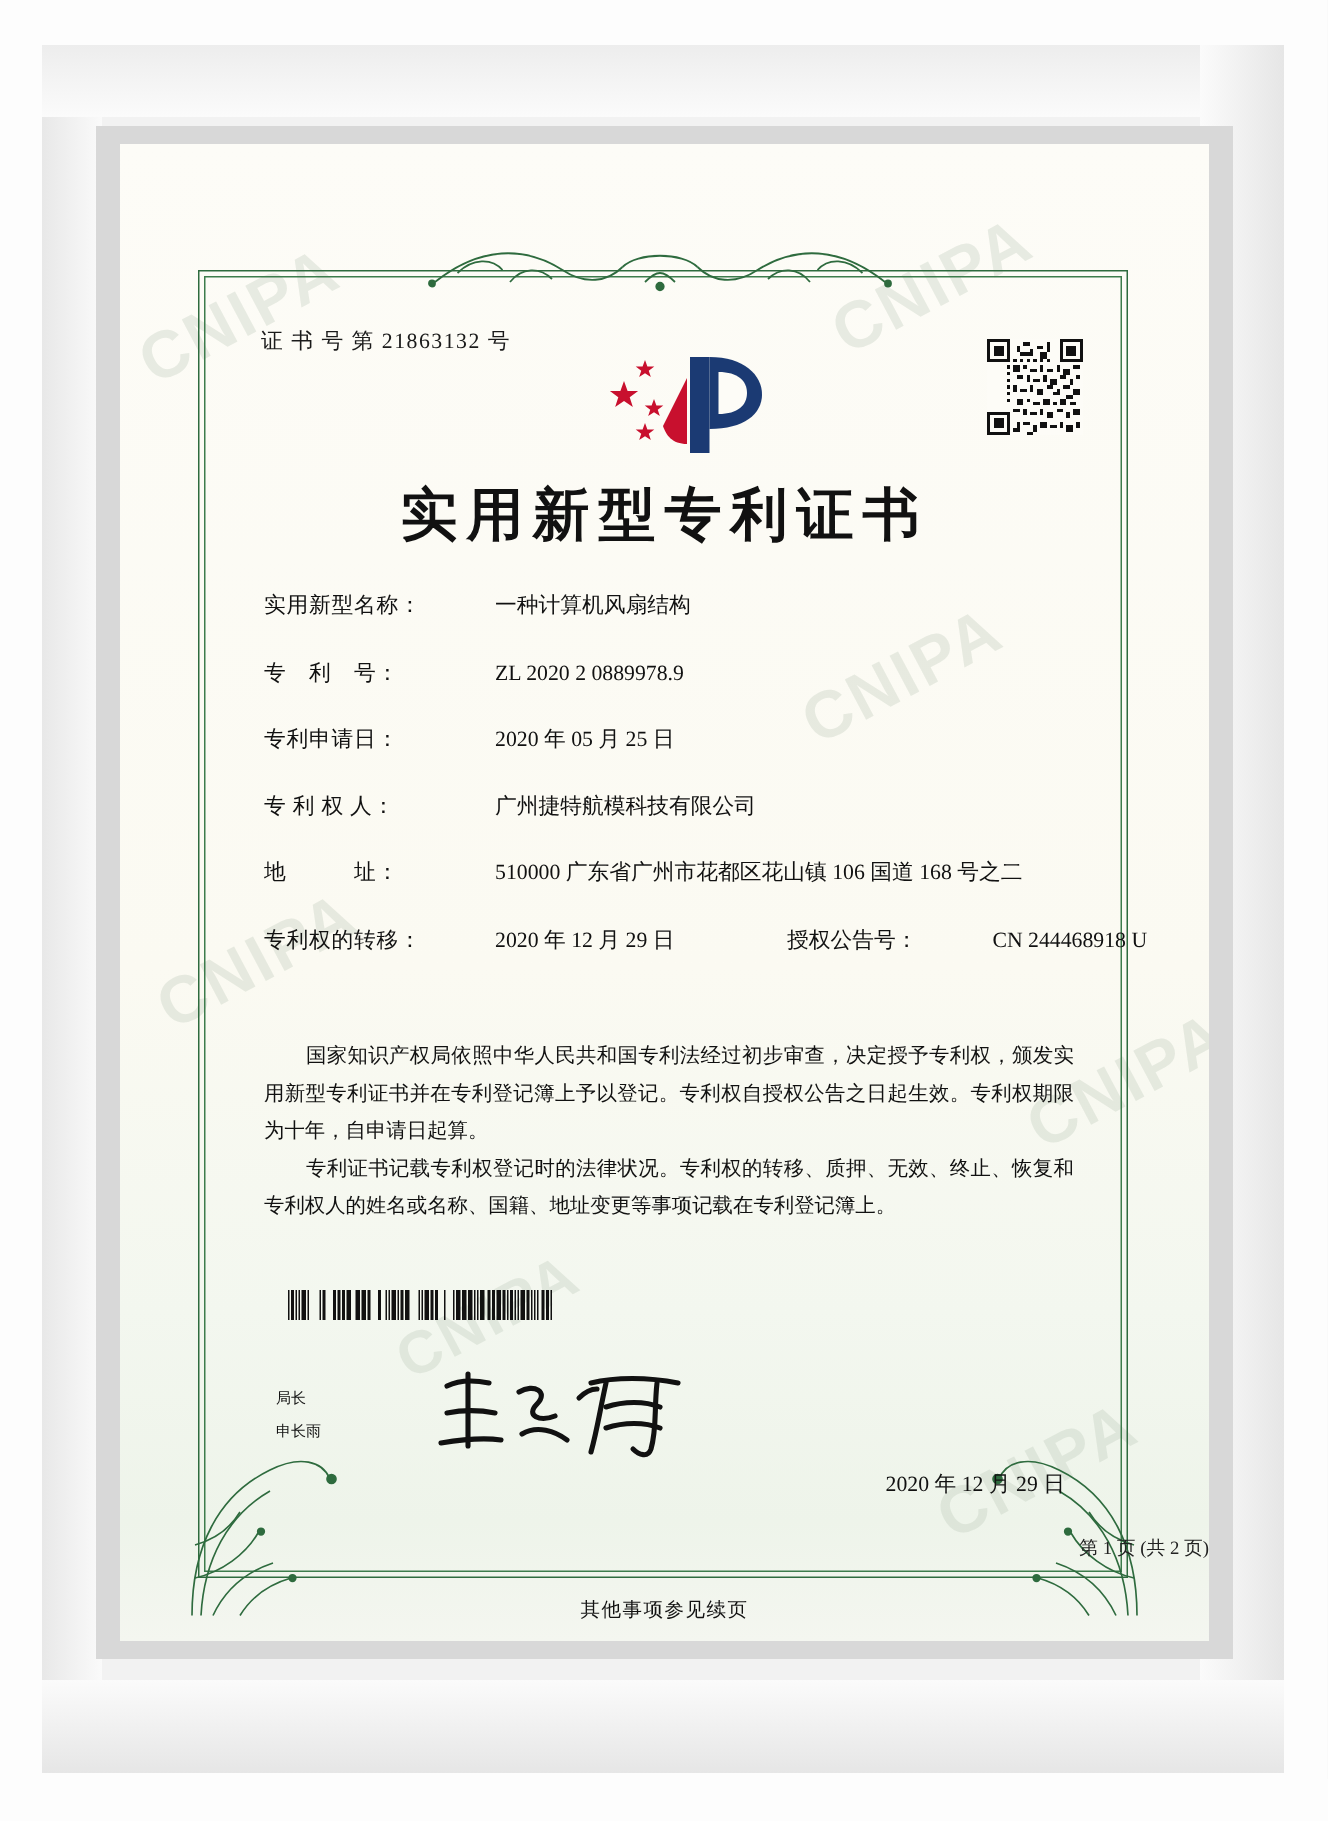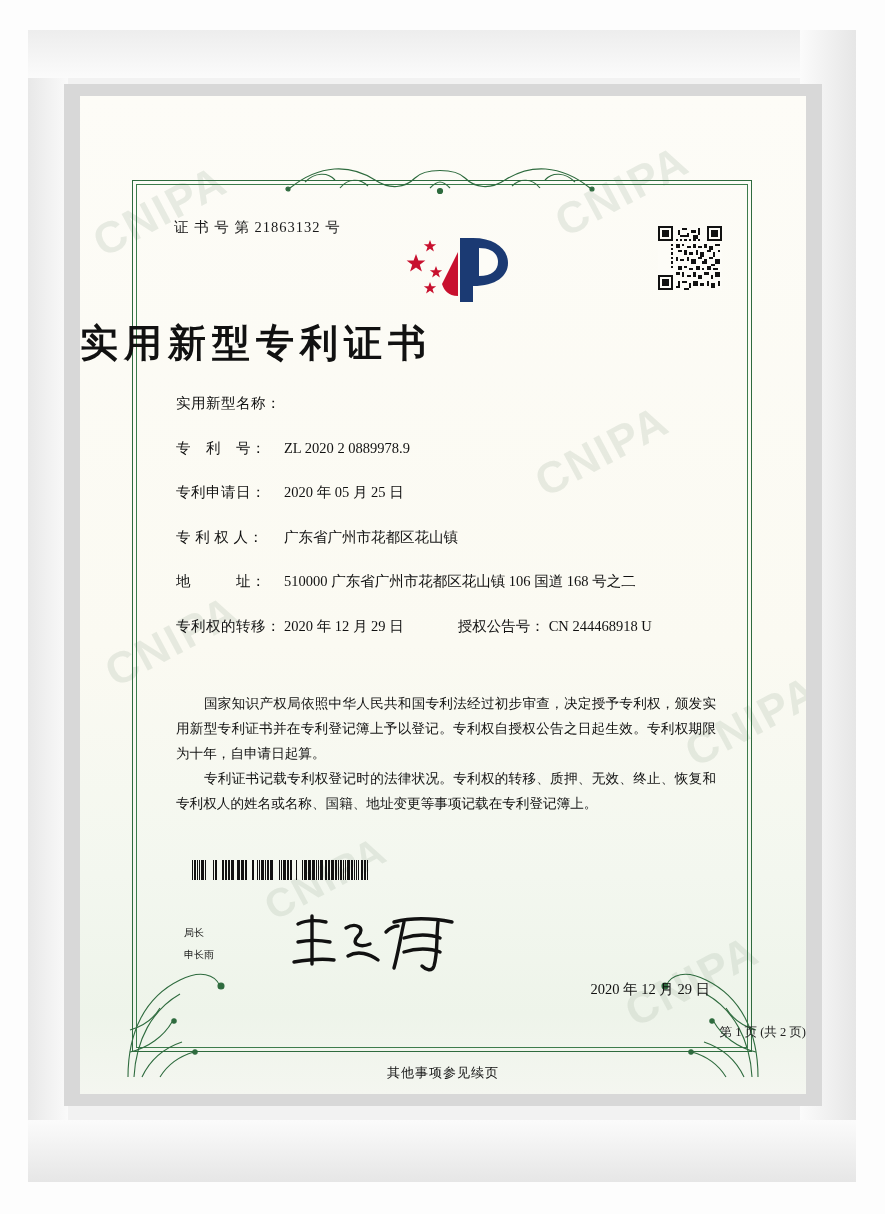--- a/index.html
+++ b/index.html
@@ -147,21 +147,21 @@
     position: absolute;
     left: 578px; top: 130px;
     width: 64px; height: 64px;
   }
   .qr canvas, .qr svg { display: block; }
 
   .title {
     position: absolute;
     left: 0; right: 0;
     top: 222px;
-    text-align: left;
+    text-align: center;
     font-size: 38px;
     font-weight: bold;
     letter-spacing: 6px;
     color: #111;
     font-family: "DejaVu Serif", "Liberation Serif", serif;
   }
 
   
   .fields {
     position: absolute;
@@ -169,31 +169,32 @@
     top: 298px;
     width: 540px;
     font-size: 14.5px;
     color: #111;
   }
   .f-row {
     display: flex;
     align-items: baseline;
     margin-bottom: 25.5px;
     white-space: nowrap;
+    gap: 46px;
   }
   .f-label {
     width: 108px;
     flex: 0 0 auto;
     letter-spacing: 0.5px;
   }
   .f-value {
     flex: 1 1 auto;
   }
   .f-row-inline .f-value2 {
-    margin-left: 54px;
+    margin-left: 29px;
   }
 
   
   .paragraphs {
     position: absolute;
     left: 96px;
     top: 595px;
     width: 540px;
     font-size: 13.6px;
     line-height: 25px;
@@ -454,32 +455,33 @@
             <rect x="24" y="17" width="2" height="1"></rect>
         </g>
       </svg>
     </div>
 
     <div class="title">实用新型专利证书</div>
 
     <div class="fields">
       <div class="f-row">
         <span class="f-label">实用新型名称：</span>
+        <span class="f-value">一种计算机风扇结构</span>
       </div>
       <div class="f-row">
         <span class="f-label">专　利　号：</span>
         <span class="f-value">ZL 2020 2 0889978.9</span>
       </div>
       <div class="f-row">
         <span class="f-label">专利申请日：</span>
         <span class="f-value">2020 年 05 月 25 日</span>
       </div>
       <div class="f-row">
         <span class="f-label">专 利 权 人：</span>
-        <span class="f-value">广东省广州市花都区花山镇</span>
+        <span class="f-value">广州捷特航模科技有限公司</span>
       </div>
       <div class="f-row">
         <span class="f-label">地　　　址：</span>
         <span class="f-value">510000 广东省广州市花都区花山镇 106 国道 168 号之二</span>
       </div>
       <div class="f-row f-row-inline">
         <span class="f-label">专利权的转移：</span>
         <span>2020 年 12 月 29 日</span>
         <span class="f-value2">授权公告号：</span>
         <span style="margin-left:4px">CN 244468918 U</span>

